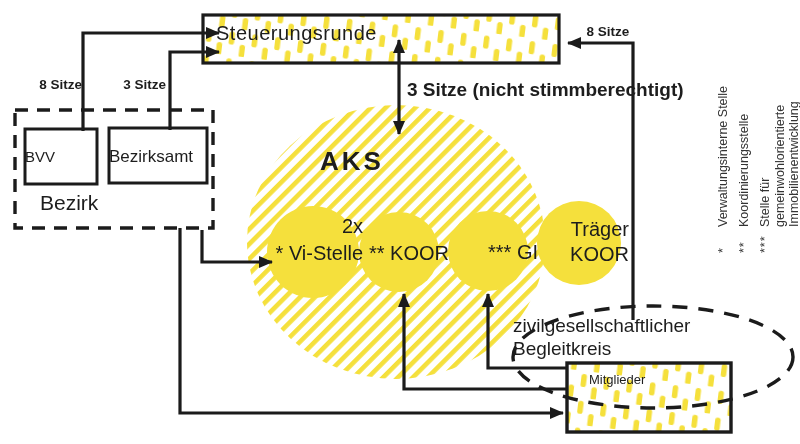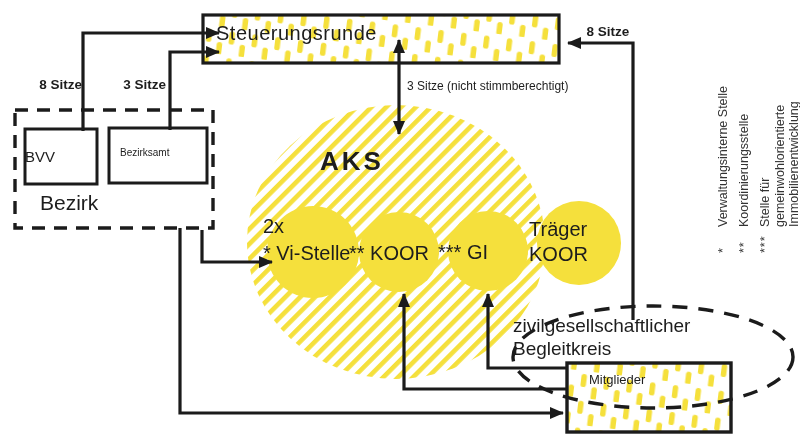--- a/index.html
+++ b/index.html
@@ -7,26 +7,26 @@
     position:relative;width:800px;height:444px;overflow:hidden;background:#fff;
     font-family:"Liberation Sans",sans-serif;color:#1d1d1d;
   }
   .canvas svg.base{position:absolute;left:0;top:0;}
   .lbl{position:absolute;white-space:nowrap;}
   .ctr{text-align:left;}
   .lbl-steuerung{left:216px;top:22px;width:250px;font-size:20px;letter-spacing:.5px;}
   .lbl-8sitze-l{left:20px;top:77px;width:62px;text-align:right;font-size:13.5px;font-weight:bold;}
   .lbl-3sitze-l{left:104px;top:77px;width:62px;text-align:right;font-size:13.5px;font-weight:bold;}
   .lbl-8sitze-r{left:580px;top:24px;width:56px;text-align:center;font-size:13.5px;font-weight:bold;}
-  .lbl-aks-sitze{left:407px;top:79px;font-size:12px;font-weight:normal;}
+  .lbl-aks-sitze{left:407px;top:79px;font-size:19px;font-weight:bold;}
   .lbl-bvv{left:25px;top:148px;width:72px;font-size:15px;}
-  .lbl-bezirksamt{left:120px;top:147px;width:98px;font-size:10px;}
+  .lbl-bezirksamt{left:109px;top:147px;width:98px;font-size:17px;}
   .lbl-bezirk{left:40px;top:191px;width:134px;font-size:21px;}
   .lbl-aks{left:320px;top:146px;width:120px;font-size:26px;font-weight:bold;letter-spacing:3px;}
-  .circle-text{position:absolute;text-align:left;font-size:20px;line-height:27px;}
+  .circle-text{position:absolute;text-align:right;font-size:20px;line-height:27px;}
   .ct-vi{left:263px;top:213px;width:100px;}
   .ct-koor{left:349px;top:240px;width:100px;}
   .ct-gi{left:438px;top:239px;width:100px;}
   .ct-traegerkoor{left:529px;top:217px;width:100px;line-height:25px;}
   .lbl-begleitkreis{left:513px;top:314px;width:288px;font-size:19px;line-height:23px;white-space:normal;}
   .lbl-mitglieder{left:589px;top:372px;width:122px;font-size:13px;}
   .lbl-traegerverein{left:574px;top:399px;width:150px;font-size:22px;}
   .legend{
     position:absolute;left:712px;top:253px;width:200px;height:84px;
     transform:rotate(-90deg);transform-origin:0 0;

